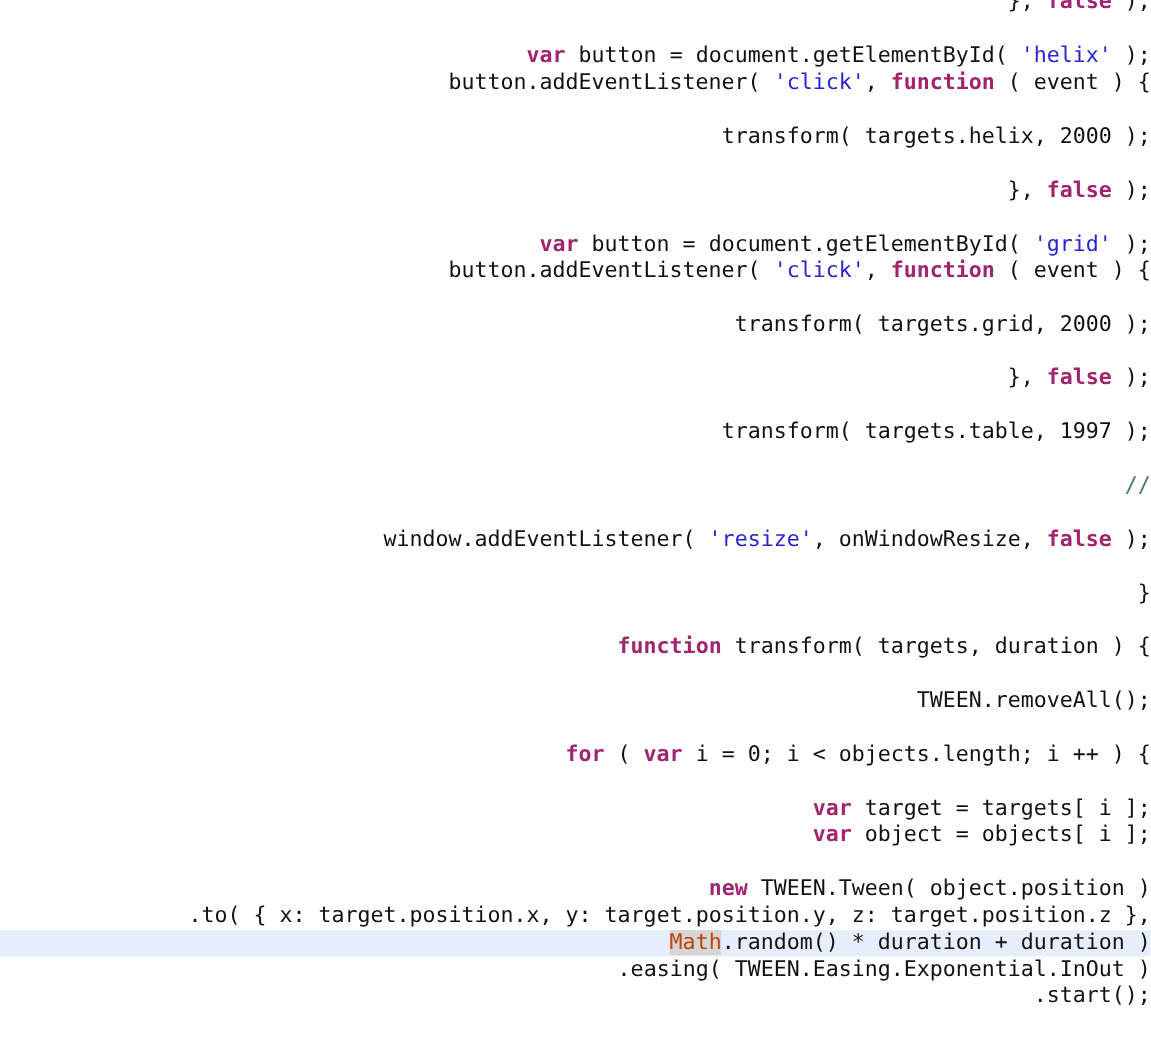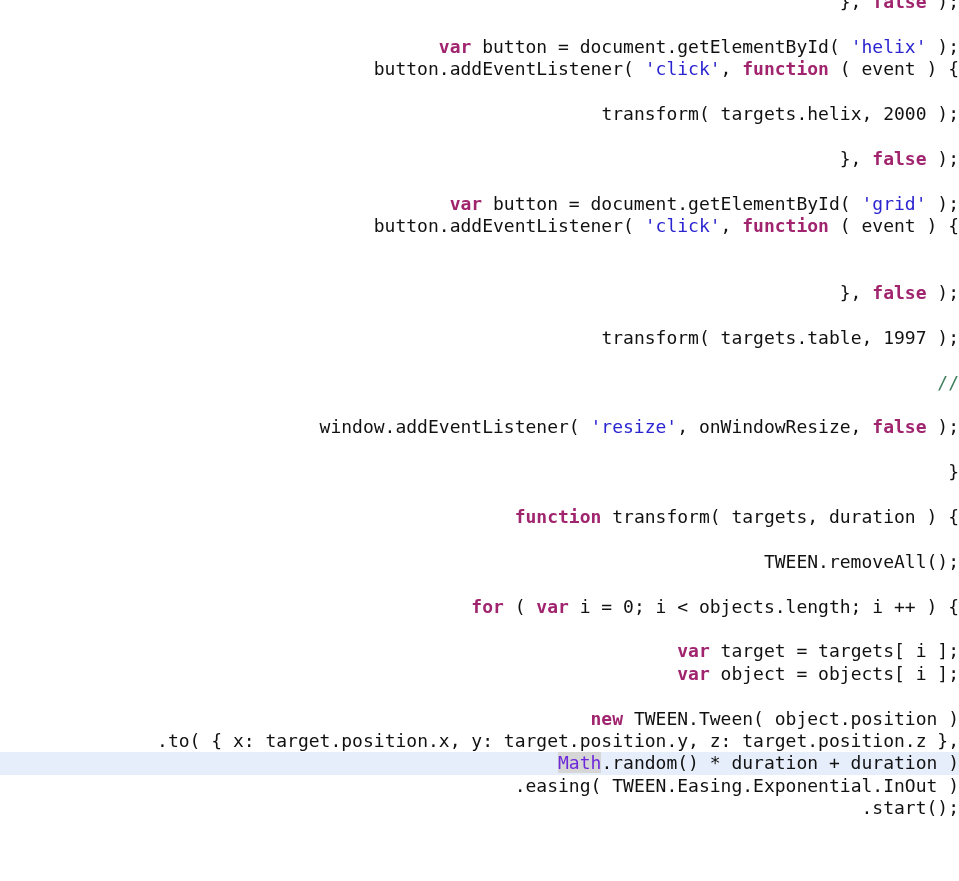--- a/index.html
+++ b/index.html
@@ -51,39 +51,40 @@
   }
 
   
   .tok-kw      { color: #a0246e; font-weight: bold; }
   .tok-str     { color: #2a25cf; }
   .tok-com     { color: #3f7f5f; }
   .tok-plain   { color: #111111; }
   .tok-occ     { background: #d6d6d6; }
 
   
-  .tok-occ.tok-plain { color: #6d28d9; }
+  .tok-occ.tok-plain { color: #c2410c; }
 </style>
 <style>.tok-kw{color:#a0246e;}.tok-str{color:#2a25cf;}.tok-com{color:#3f7f5f;}.tok-plain{color:#111111;}.code-line.is-current{background:#e7eefb;}.tok-occ{background:#d6d6d6;}.code-line{font-size:18px;line-height:22.4px;height:22.4px;}</style></head>
 <body>
 
 <div id="code-viewer" style="background: rgb(255, 255, 255); color: rgb(17, 17, 17);">
   <div class="code-body" id="code-body">
       <div class="code-line"><span class="tok-plain">      }, </span><span class="tok-kw">false</span><span class="tok-plain"> );</span></div>
       <div class="code-line">&nbsp;</div>
       <div class="code-line"><span class="tok-plain">      </span><span class="tok-kw">var</span><span class="tok-plain"> button = document.getElementById( </span><span class="tok-str">'helix'</span><span class="tok-plain"> );</span></div>
       <div class="code-line"><span class="tok-plain">      button.addEventListener( </span><span class="tok-str">'click'</span><span class="tok-plain">, </span><span class="tok-kw">function</span><span class="tok-plain"> ( event ) {</span></div>
       <div class="code-line">&nbsp;</div>
       <div class="code-line"><span class="tok-plain">         transform( targets.helix, 2000 );</span></div>
       <div class="code-line">&nbsp;</div>
       <div class="code-line"><span class="tok-plain">      }, </span><span class="tok-kw">false</span><span class="tok-plain"> );</span></div>
       <div class="code-line">&nbsp;</div>
       <div class="code-line"><span class="tok-plain">      </span><span class="tok-kw">var</span><span class="tok-plain"> button = document.getElementById( </span><span class="tok-str">'grid'</span><span class="tok-plain"> );</span></div>
       <div class="code-line"><span class="tok-plain">      button.addEventListener( </span><span class="tok-str">'click'</span><span class="tok-plain">, </span><span class="tok-kw">function</span><span class="tok-plain"> ( event ) {</span></div>
       <div class="code-line">&nbsp;</div>
+      <div class="code-line"><span class="tok-plain">         transform( targets.grid, 2000 );</span></div>
       <div class="code-line">&nbsp;</div>
       <div class="code-line"><span class="tok-plain">      }, </span><span class="tok-kw">false</span><span class="tok-plain"> );</span></div>
       <div class="code-line">&nbsp;</div>
       <div class="code-line"><span class="tok-plain">      transform( targets.table, 1997 );</span></div>
       <div class="code-line">&nbsp;</div>
       <div class="code-line"><span class="tok-plain">      </span><span class="tok-com">//</span></div>
       <div class="code-line">&nbsp;</div>
       <div class="code-line"><span class="tok-plain">      window.addEventListener( </span><span class="tok-str">'resize'</span><span class="tok-plain">, onWindowResize, </span><span class="tok-kw">false</span><span class="tok-plain"> );</span></div>
       <div class="code-line">&nbsp;</div>
       <div class="code-line"><span class="tok-plain">   }</span></div>

